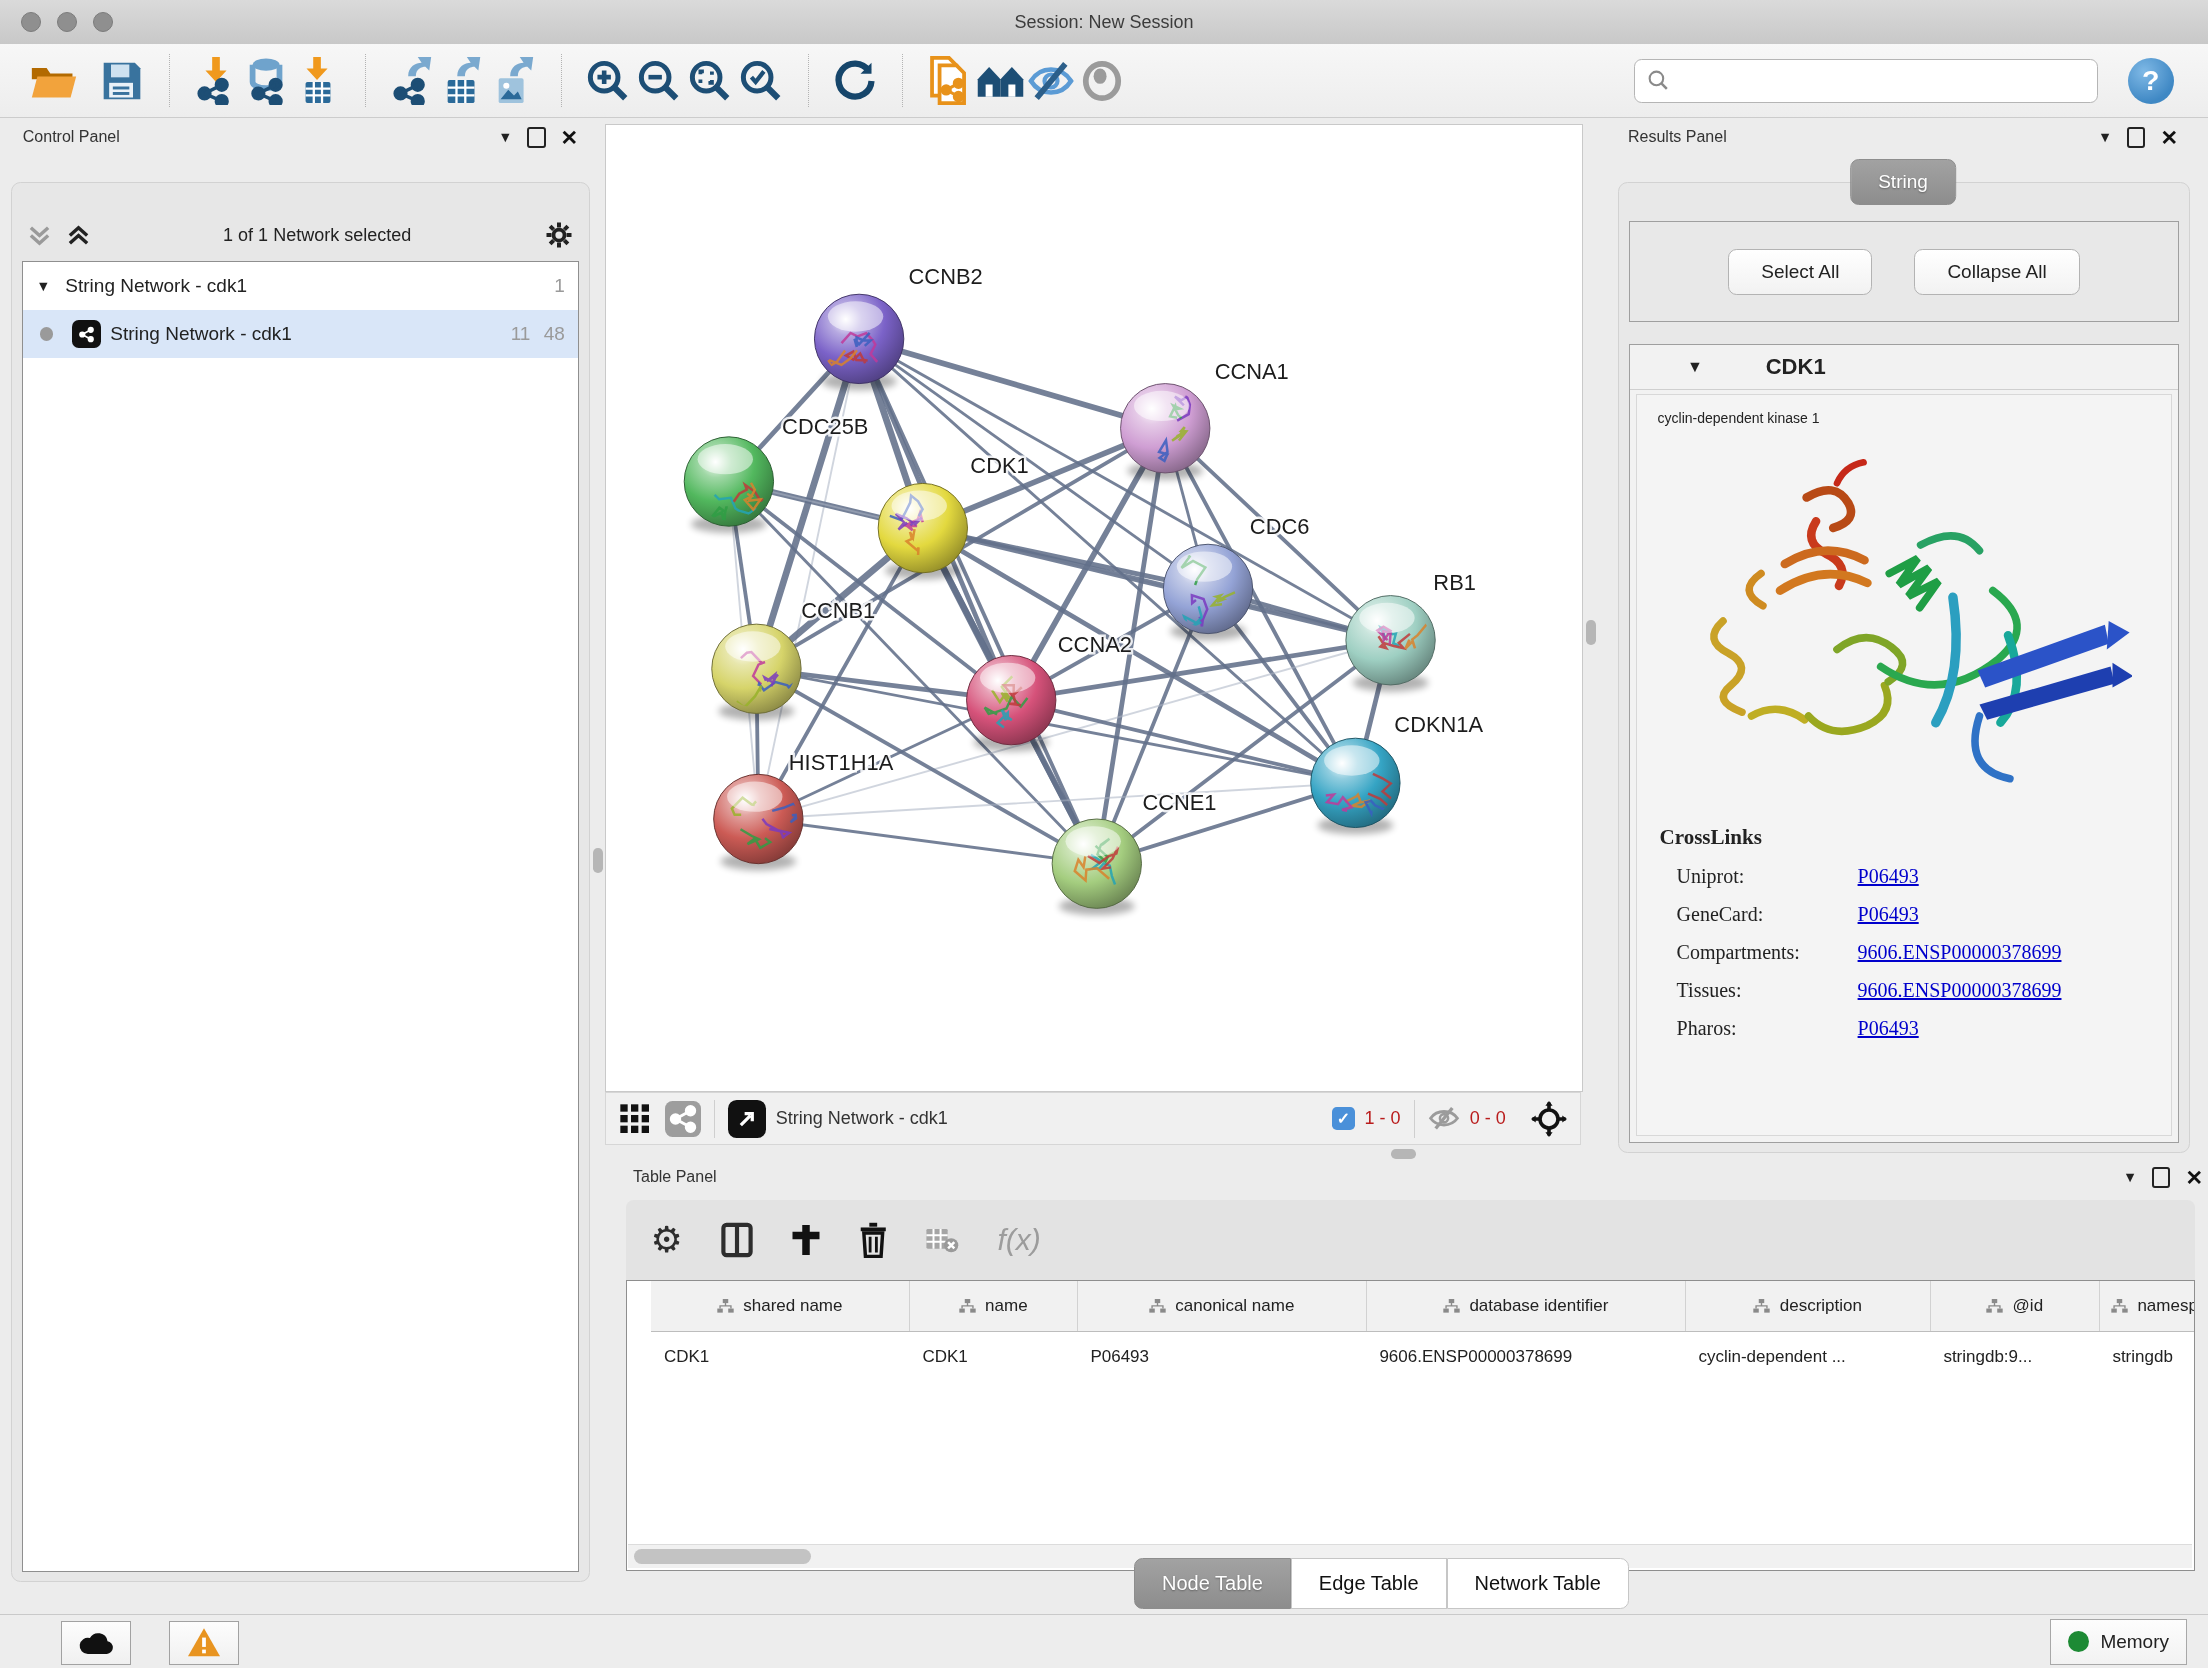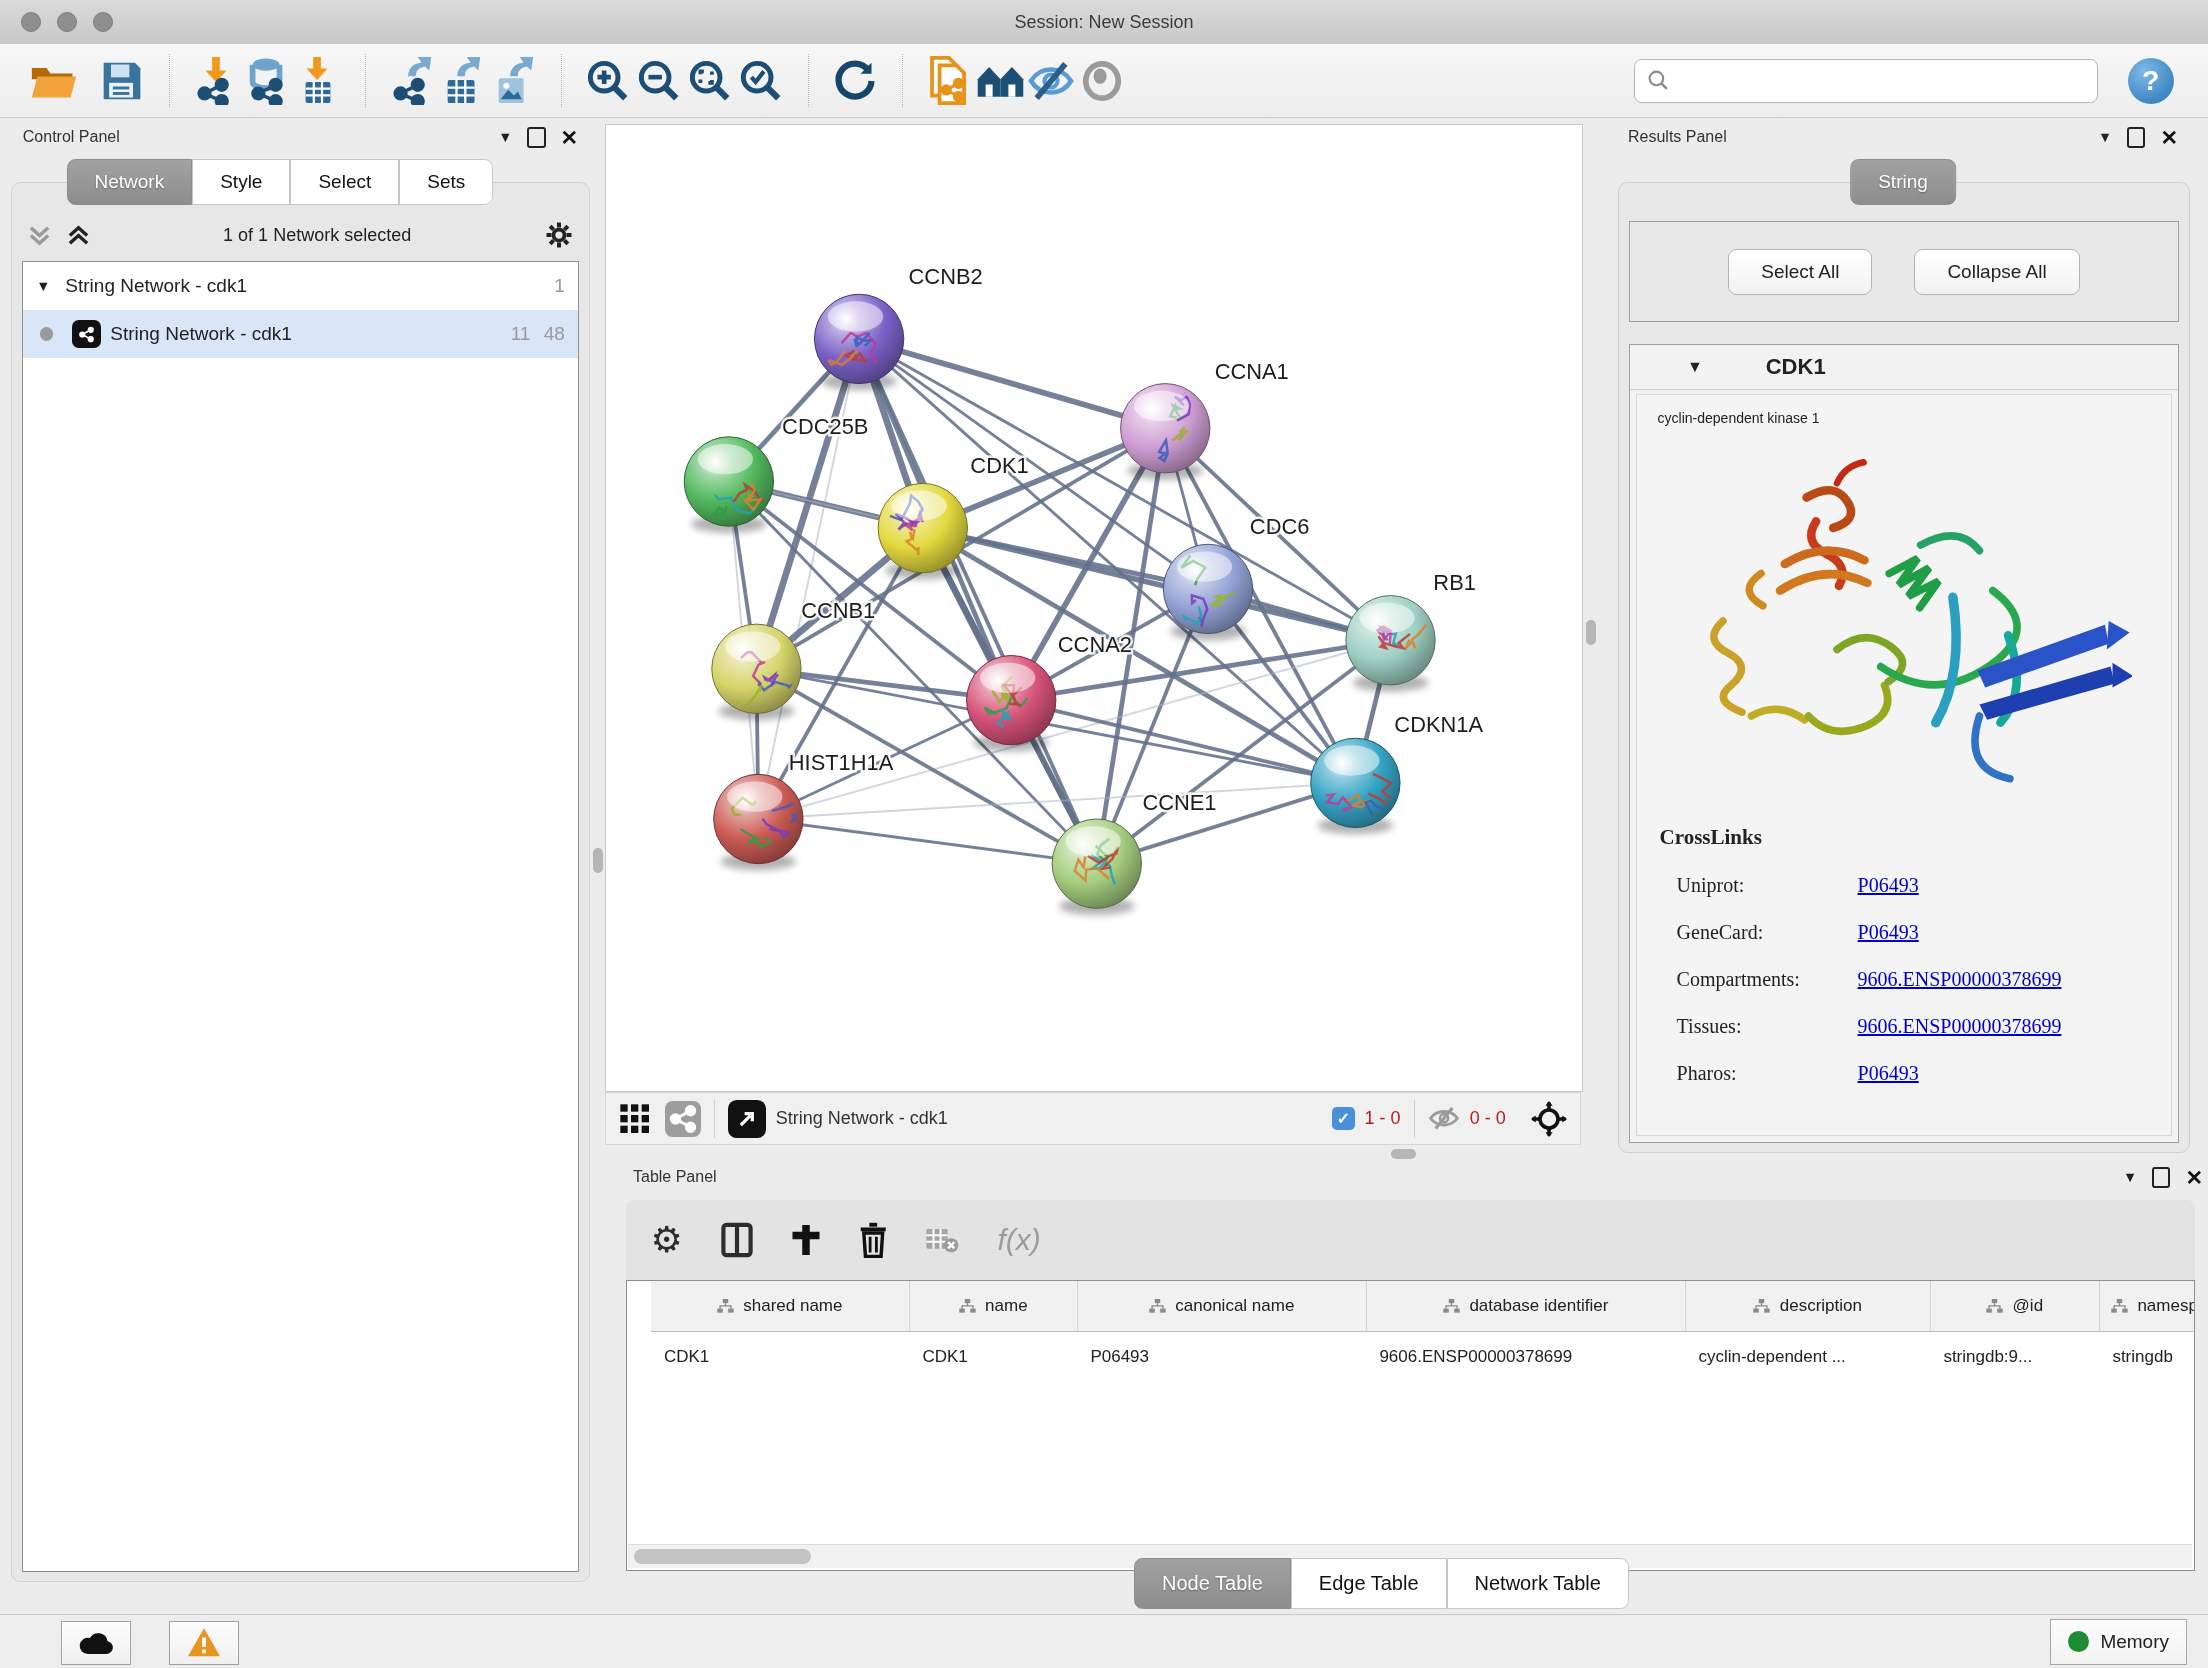--- a/index.html
+++ b/index.html
@@ -90,21 +90,21 @@
   .rp-entry{border:1px solid #9f9f9f;margin-top:8.6px;position:absolute;left:9.5px;right:9.5px;
       top:152px;bottom:9.5px;background:#f2f2f2;}
   .rp-entry-header{height:44px;display:flex;align-items:center;border-bottom:1px solid #cfcfcf;}
   .rp-entry-header .tri{margin-left:57px;font-size:16px;}
   .rp-entry-header .gene{margin-left:63px;font-size:22px;font-weight:bold;}
   .rp-entry-body{position:absolute;left:5.7px;right:5.7px;top:49px;bottom:5.7px;background:#f4f4f4;
       border:1px solid #d8d8d8;overflow:hidden;}
   .rp-desc{font-size:14px;margin:15px 0 0 21px;}
   .crosslinks{font-family:"Liberation Serif",serif;margin:13.3px 0 0 23px;}
   .crosslinks .cl-title{font-size:21px;font-weight:bold;}
-  .cl-row{display:flex;margin-top:24px;font-size:20px;}
+  .cl-row{display:flex;margin-top:15px;font-size:20px;}
   .cl-label{width:181px;margin-left:17px;}
   .cl-link{color:#0000cc;text-decoration:underline;}
 
   
   .table-panel{position:absolute;left:618px;top:1158px;right:0;height:458px;}
   .tp-header{height:38px;display:flex;align-items:center;justify-content:space-between;
       padding:0 5px 0 15px;}
   .tp-box{position:absolute;left:7.6px;right:13.3px;top:42px;height:371px;background:#e3e3e3;
       border-radius:7.6px 7.6px 0 0;}
   .tp-toolbar{height:80px;display:flex;align-items:center;gap:38px;padding-left:25px;}
@@ -315,26 +315,20 @@
 </div>
 
 <div class="control-panel">
   <div class="cp-header">
     <span class="panel-title">Control Panel</span>
     <span class="ph-icons">
       <span class="ph-caret">▼</span>
       <span class="ph-float"></span>
       <span class="ph-close">✕</span>
     </span>
-  </div>
-  <div class="cp-tabs">
-    <div class="tab first sel">Network</div>
-    <div class="tab">Style</div>
-    <div class="tab">Select</div>
-    <div class="tab last">Sets</div>
   </div>
   <div class="cp-box">
     <div class="cp-subheader">
       <svg width="25" height="23" viewBox="0 0 13 12">
         <path d="M2 2l4.5 4L11 2M2 6l4.5 4L11 6" fill="none" stroke="#9a9a9a" stroke-width="1.8"></path>
       </svg>
       <svg width="25" height="23" viewBox="0 0 13 12" style="margin-left:13.3px">
         <path d="M2 10l4.5-4L11 10M2 6l4.5-4L11 6" fill="none" stroke="#222" stroke-width="1.8"></path>
       </svg>
       <span class="txt">1 of 1 Network selected</span>

